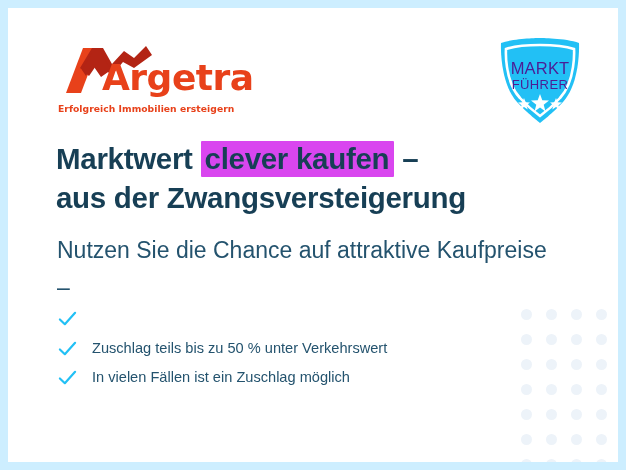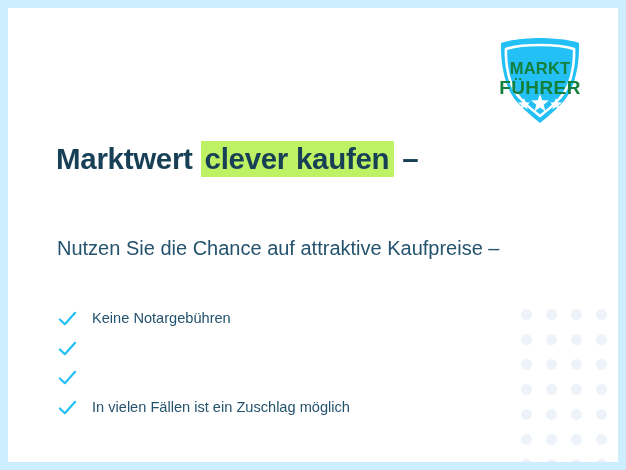--- a/index.html
+++ b/index.html
@@ -92,28 +92,28 @@
     width: 94px;
     height: 90px;
     z-index: 3;
   }
   #badge-text {
     position: absolute;
     left: 0;
     top: 24px;
     width: 94px;
     text-align: center;
-    color: #15803d;
-    font-weight: 700;
+    color: #4c1d95;
+    font-weight: 400;
     line-height: 1.0;
     font-size: 16.5px;
     letter-spacing: 0.2px;
     pointer-events: none;
   }
-  #badge-text .l2 { font-size: 19px; letter-spacing: 0.4px; display:block; margin-top:1px;}
+  #badge-text .l2 { font-size: 13px; letter-spacing: 0.4px; display:block; margin-top:1px;}
 
   
   #headline {
     position: absolute;
     left: 48px;
     top: 132px;
     width: 470px;
     font-size: 29.5px;
     font-weight: 700;
     color: #173f55;
@@ -127,21 +127,21 @@
     border-radius: 1px;
   }
   #headline .line2 { display: block; }
 
   
   #sub {
     position: absolute;
     left: 49px;
     top: 224px;
     width: 500px;
-    font-size: 20px;
+    font-size: 23px;
     font-weight: 400;
     color: #24536e;
     line-height: 1.62;
     z-index: 2;
   }
 
   
   #bullets {
     position: absolute;
     left: 50px;
@@ -198,61 +198,66 @@
         <div class="dot" style="left: 0px; top: 125px; width: 11px; height: 11px; background: rgb(237, 243, 249);"></div>
         <div class="dot" style="left: 25px; top: 125px; width: 11px; height: 11px; background: rgb(237, 243, 249);"></div>
         <div class="dot" style="left: 50px; top: 125px; width: 11px; height: 11px; background: rgb(237, 243, 249);"></div>
         <div class="dot" style="left: 75px; top: 125px; width: 11px; height: 11px; background: rgb(237, 243, 249);"></div>
         <div class="dot" style="left: 0px; top: 150px; width: 11px; height: 11px; background: rgb(237, 243, 249);"></div>
         <div class="dot" style="left: 25px; top: 150px; width: 11px; height: 11px; background: rgb(237, 243, 249);"></div>
         <div class="dot" style="left: 50px; top: 150px; width: 11px; height: 11px; background: rgb(237, 243, 249);"></div>
         <div class="dot" style="left: 75px; top: 150px; width: 11px; height: 11px; background: rgb(237, 243, 249);"></div>
       </div>
 
+    <div id="logo">
+      <svg id="logo-mark" width="126" height="48" viewBox="0 0 126 48">
+        <polygon points="10,47 27,2 42,2 25,47" fill="#e8411a"></polygon>
+        <polygon points="24,22 36,2 47,2 56,18 68,5 78,12 90,0 96,9 78,22 67,16 55,30 44,14 33,30" fill="#b32414"></polygon>
+        <polygon points="26,24 36,7 45,7 55,24 45,31 36,18 30,30" fill="#b32414"></polygon>
+      </svg>
+      <div id="logo-word" style="color: rgb(232, 65, 26);">Argetra</div>
+      <div id="logo-tagline" style="color: rgb(232, 65, 26);">Erfolgreich Immobilien ersteigern</div>
+    </div>
 
     <div id="badge">
       <svg width="94" height="90" viewBox="0 0 94 90">
         <path d="M47 2 C47 2 72 2 86 7 C86 7 88 46 70 66 C60 77 47 87 47 87 C47 87 34 77 24 66 C6 46 8 7 8 7 C22 2 47 2 47 2 Z" fill="#22c0f5"></path>
         <path d="M47 9 C47 9 69 9 81 13 C81 13 83 45 67 62 C58 72 47 80 47 80 C47 80 36 72 27 62 C11 45 13 13 13 13 C25 9 47 9 47 9 Z" fill="none" stroke="#ffffff" stroke-width="2.6"></path>
         <g fill="#ffffff">
           <polygon points="31,62 32.6,66.2 37,66.4 33.5,69.2 34.7,73.6 31,71 27.3,73.6 28.5,69.2 25,66.4 29.4,66.2"></polygon>
           <polygon points="47,58 49.3,64.3 56,64.6 50.7,68.8 52.5,75.4 47,71.5 41.5,75.4 43.3,68.8 38,64.6 44.7,64.3"></polygon>
           <polygon points="63,62 64.6,66.2 69,66.4 65.5,69.2 66.7,73.6 63,71 59.3,73.6 60.5,69.2 57,66.4 61.4,66.2"></polygon>
         </g>
       </svg>
       <div id="badge-text">
         <span>MARKT</span>
         <span class="l2">FÜHRER</span>
       </div>
     </div>
 
     <div id="headline" style="color: rgb(23, 63, 85);">
-      <span>Marktwert </span><span class="hl" style="background: #bef264;">clever kaufen</span><span> –</span>
+      <span>Marktwert </span><span class="hl" style="background: #d946ef;">clever kaufen</span><span> –</span>
+      <span class="line2">aus der Zwangsversteigerung</span>
     </div>
 
     <div id="sub" style="color: rgb(36, 83, 110);">
       <div>Nutzen Sie die Chance auf attraktive Kaufpreise –</div>
     </div>
 
     <div id="bullets">
-        <div class="bullet">
-          <svg class="check" viewBox="0 0 20 20">
-            <path d="M2 11 L7.2 16 L18 4" fill="none" stroke="#22c0f5" stroke-width="2.3" stroke-linecap="round" stroke-linejoin="round"></path>
-          </svg>
-          <span class="btext">Keine Notargebühren</span>
-        </div>
         <div class="bullet">
           <svg class="check" viewBox="0 0 20 20">
             <path d="M2 11 L7.2 16 L18 4" fill="none" stroke="#22c0f5" stroke-width="2.3" stroke-linecap="round" stroke-linejoin="round"></path>
           </svg>
         </div>
         <div class="bullet">
           <svg class="check" viewBox="0 0 20 20">
             <path d="M2 11 L7.2 16 L18 4" fill="none" stroke="#22c0f5" stroke-width="2.3" stroke-linecap="round" stroke-linejoin="round"></path>
           </svg>
+          <span class="btext">Zuschlag teils bis zu 50 % unter Verkehrswert</span>
         </div>
         <div class="bullet">
           <svg class="check" viewBox="0 0 20 20">
             <path d="M2 11 L7.2 16 L18 4" fill="none" stroke="#22c0f5" stroke-width="2.3" stroke-linecap="round" stroke-linejoin="round"></path>
           </svg>
           <span class="btext">In vielen Fällen ist ein Zuschlag möglich</span>
         </div>
       </div>
 
   </div>

